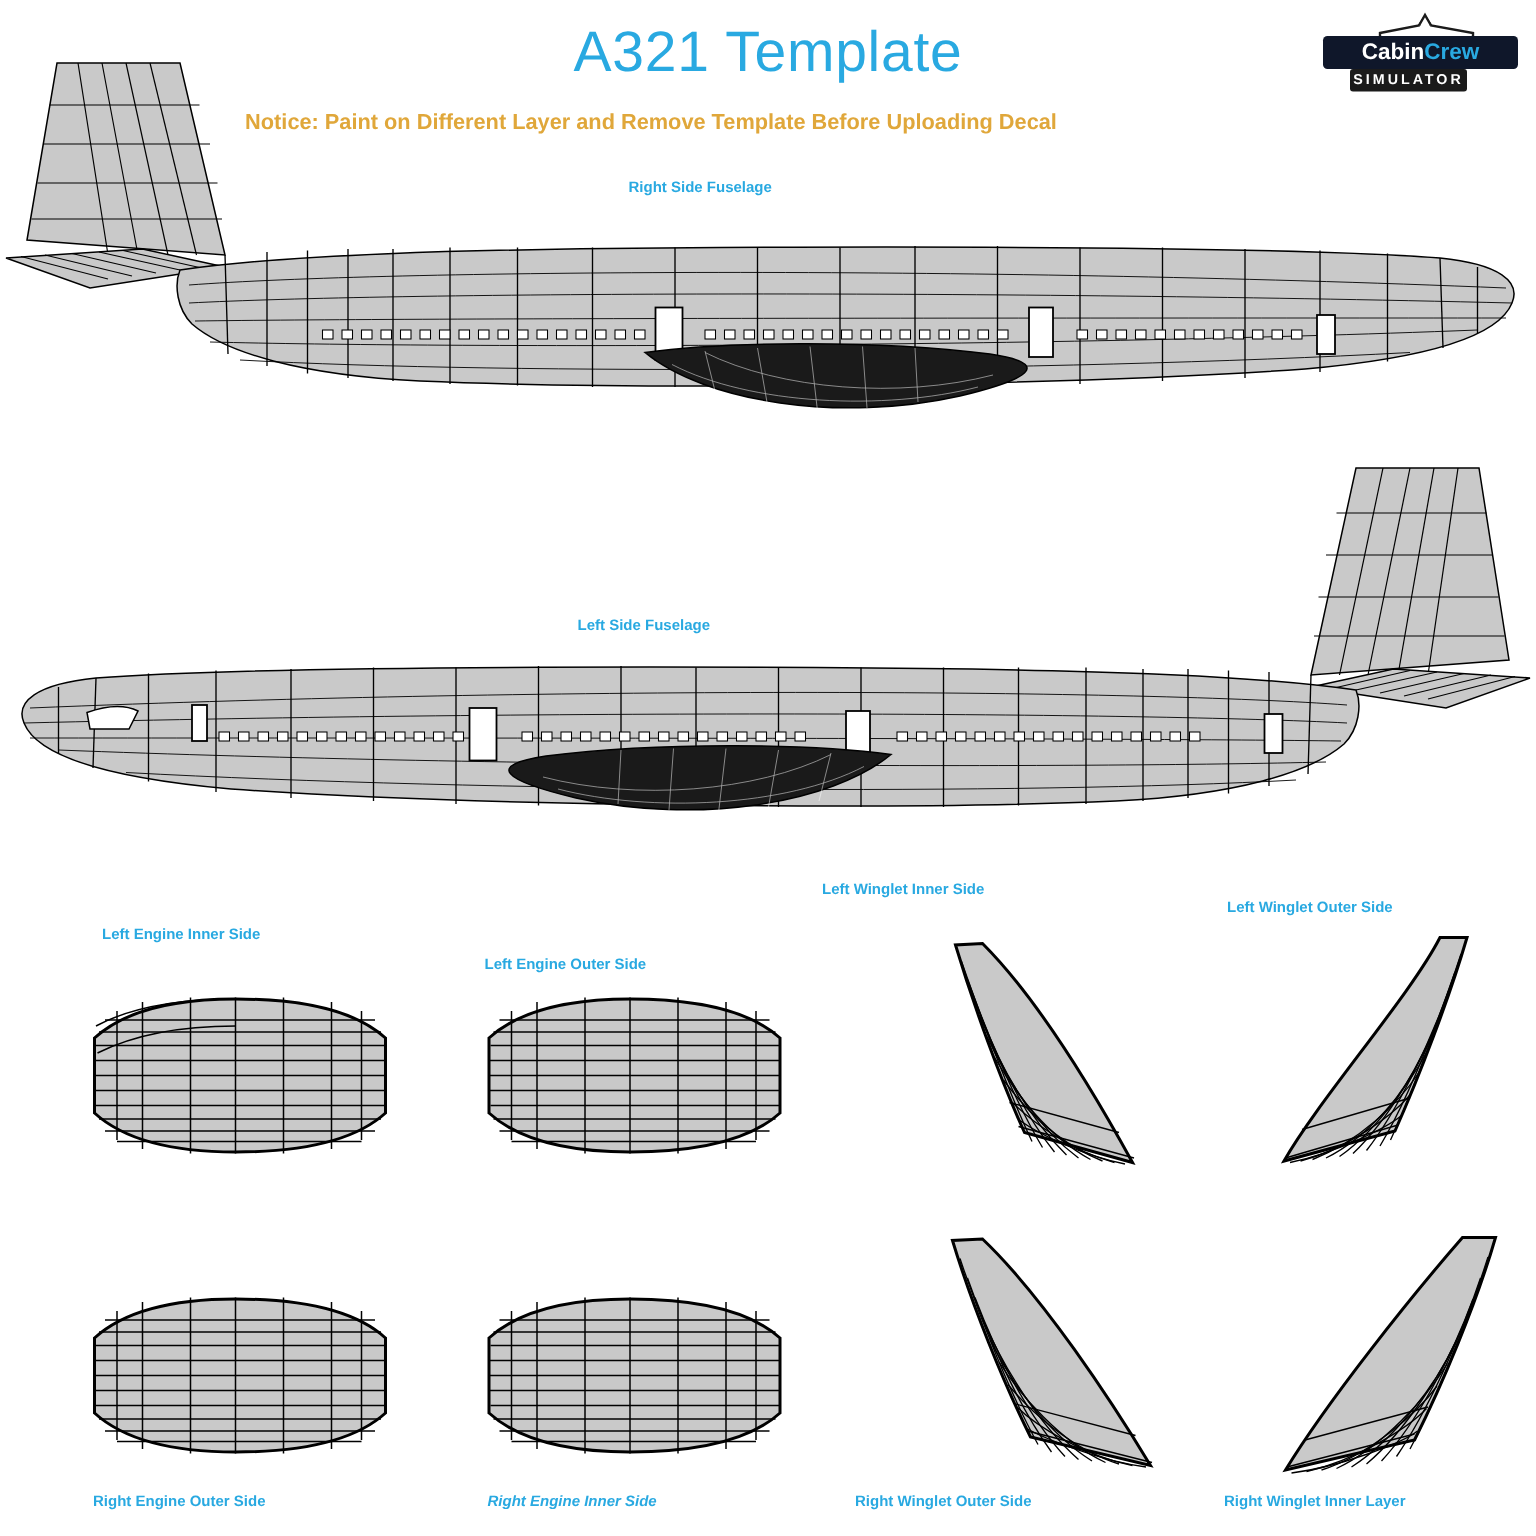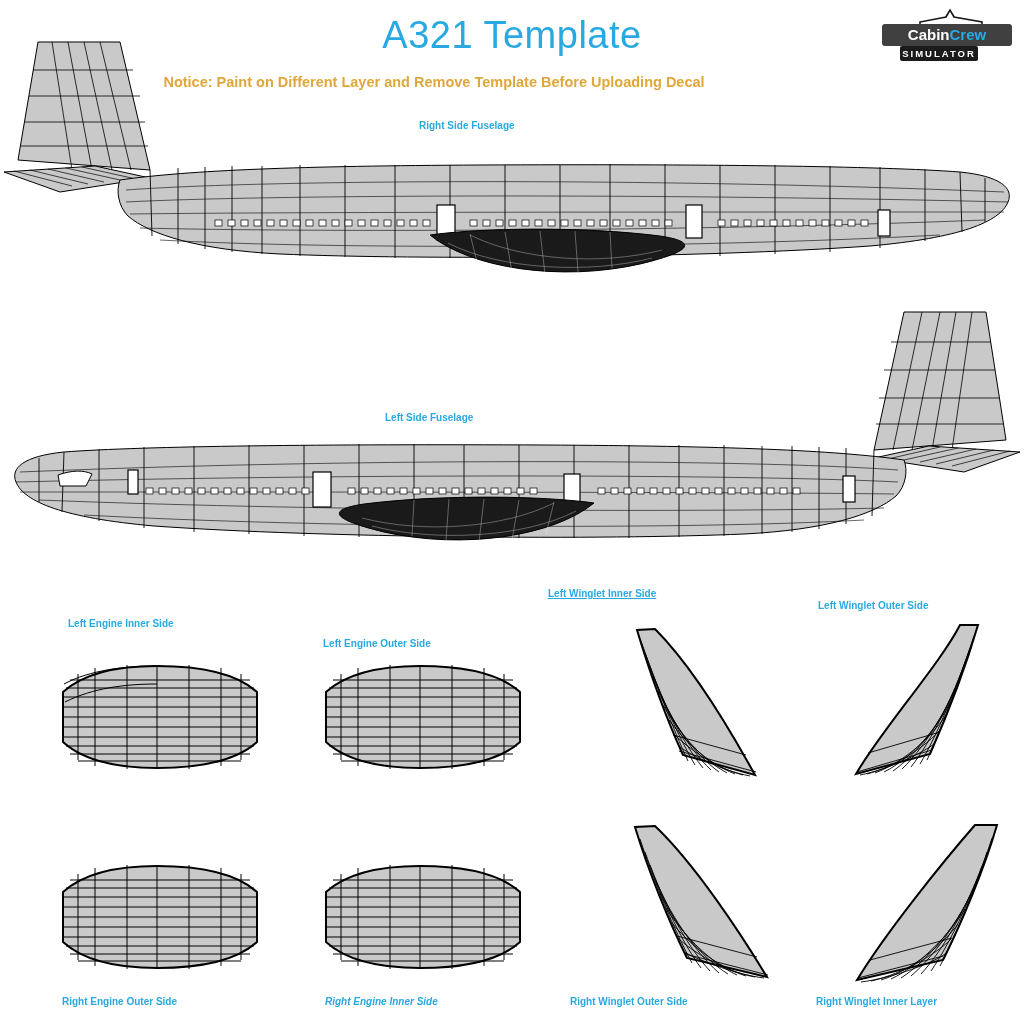--- a/index.html
+++ b/index.html
@@ -62,21 +62,21 @@
     top: 0px;
     width: 70px;
     height: 24px;
   }
   .logo .bar {
     position: absolute;
     left: 0;
     top: 16px;
     width: 130px;
     height: 22px;
-    background: #404040;
+    background: #0f172a;
     border-radius: 3px;
     color: #ffffff;
     font-size: 15px;
     font-weight: bold;
     line-height: 22px;
     text-align: center;
     letter-spacing: 0px;
   }
   .logo .bar .hl { color: #29a9e1; }
   .logo .bar2 {
@@ -117,21 +117,21 @@
   </div>
 
   <div class="label" style="left:419px; top:120px;">Right Side Fuselage</div>
   <div class="label" style="left:385px; top:412px;">Left Side Fuselage</div>
 
   <div class="label" style="left:68px; top:618px;">Left Engine Inner Side</div>
   <div class="label" style="left:323px; top:638px;text-align:right;">Left Engine Outer Side</div>
   <div class="label" style="left:62px; top:996px;">Right Engine Outer Side</div>
   <div class="label" style="left:325px; top:996px;font-style:italic;">Right Engine Inner Side</div>
 
-  <div class="label" style="left:548px; top:588px;text-decoration:underline;">Left Winglet Inner Side</div>
+  <div class="label" style="left:548px; top:588px;">Left Winglet Inner Side</div>
   <div class="label" style="left:818px; top:600px;">Left Winglet Outer Side</div>
   <div class="label" style="left:570px; top:996px;">Right Winglet Outer Side</div>
   <div class="label" style="left:816px; top:996px;">Right Winglet Inner Layer</div>
 
   <div class="sec" style="left:0px; top:20px;">
     <svg width="1024" height="260" viewBox="0 0 1024 260">
       <g stroke="#000000" fill="#c9c9c9" stroke-width="1">
 
         <path d="M18 140 L38 22 L120 22 L150 150 Z"></path>
         <g stroke-width="0.8" fill="none">

